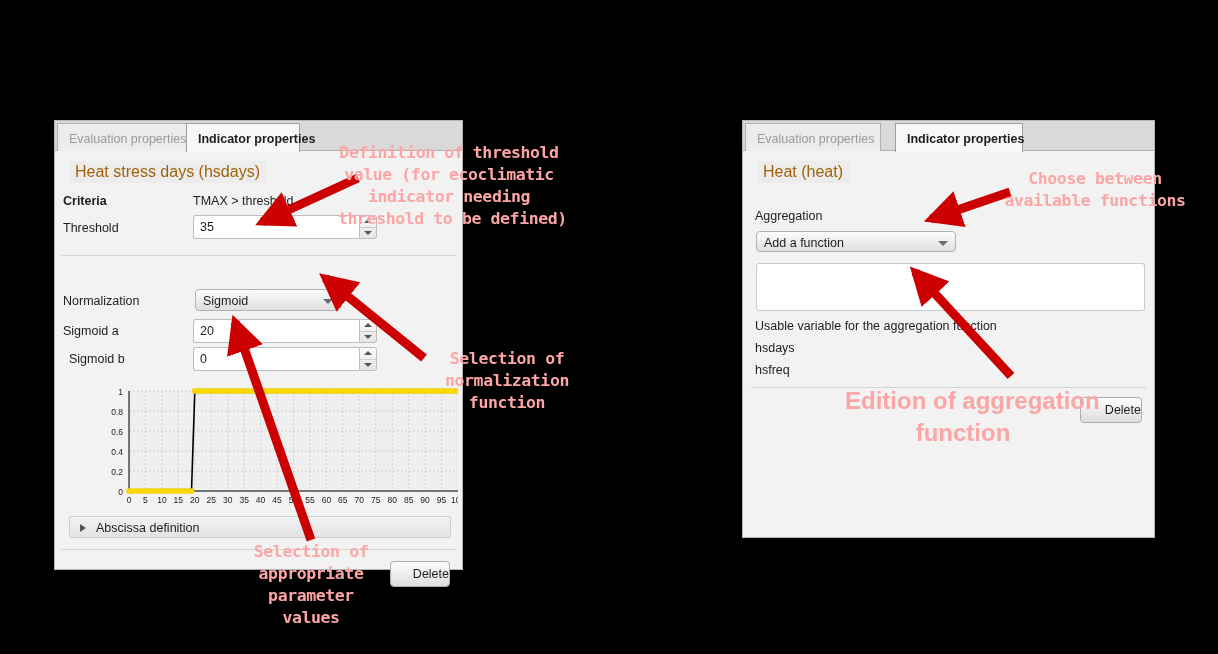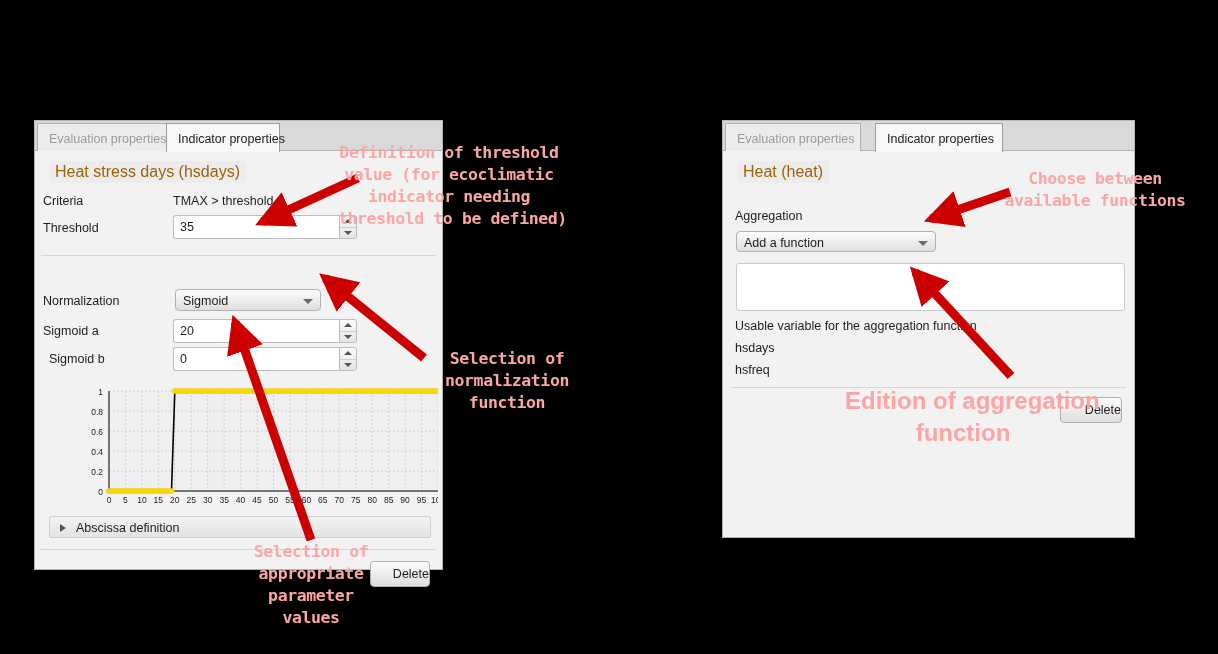--- a/index.html
+++ b/index.html
@@ -10,20 +10,21 @@
     overflow: hidden;
     font-family: "Liberation Sans", sans-serif;
   }
   #root { position: relative; width: 1218px; height: 654px; }
 
   
   .panel {
     position: absolute;
     background: #f2f2f2;
     border: 1px solid #b4b4b4;
+    margin-left: 20px;
   }
   .tabstrip {
     position: relative;
     height: 30px;
     background: #d9d9d9;
     border-bottom: 1px solid #b0b0b0;
   }
   .tab {
     position: absolute;
     top: 2px;
@@ -35,20 +36,21 @@
     border-bottom: none;
     background: #ececec;
     color: #9a9a9a;
     white-space: nowrap;
   }
   .tab.active {
     background: #f7f7f7;
     color: #1d1d1d;
     border-color: #9e9e9e;
     z-index: 3;
+    font-weight: bold;
   }
   .panel-body { position: relative; background: #f2f2f2; }
 
   .section-title {
     position: absolute;
     font-size: 16px;
     color: #a16207;
     background: #ececec;
     padding: 2px 6px;
     white-space: nowrap;
@@ -206,21 +208,21 @@
       </div>
       <div class="tab active" style="left:131px; width:114px;">
         <span>Indicator properties</span>
       </div>
     </div>
 
     <div class="panel-body" style="position:absolute; left:0; top:30px; width:407px; height:418px;">
 
       <div class="section-title" style="left:14px; top:10px;">Heat stress days (hsdays)</div>
 
-      <div class="field-label" style="left:8px; top:43px;">Criteria</div>
+      <div class="field-label" style="left:8px; top:43px;font-weight:bold;">Criteria</div>
       <div class="field-value" style="left:138px; top:43px;text-align:center;">TMAX &gt; threshold</div>
 
       <div class="field-label" style="left:8px; top:70px;text-align:right;">Threshold</div>
       <div class="spinner" style="left:138px; top:64px; width:184px;">
         <div class="txt">35</div>
         <div class="btns">
           <i class="up"></i>
           <i class="down"></i>
         </div>
       </div>

